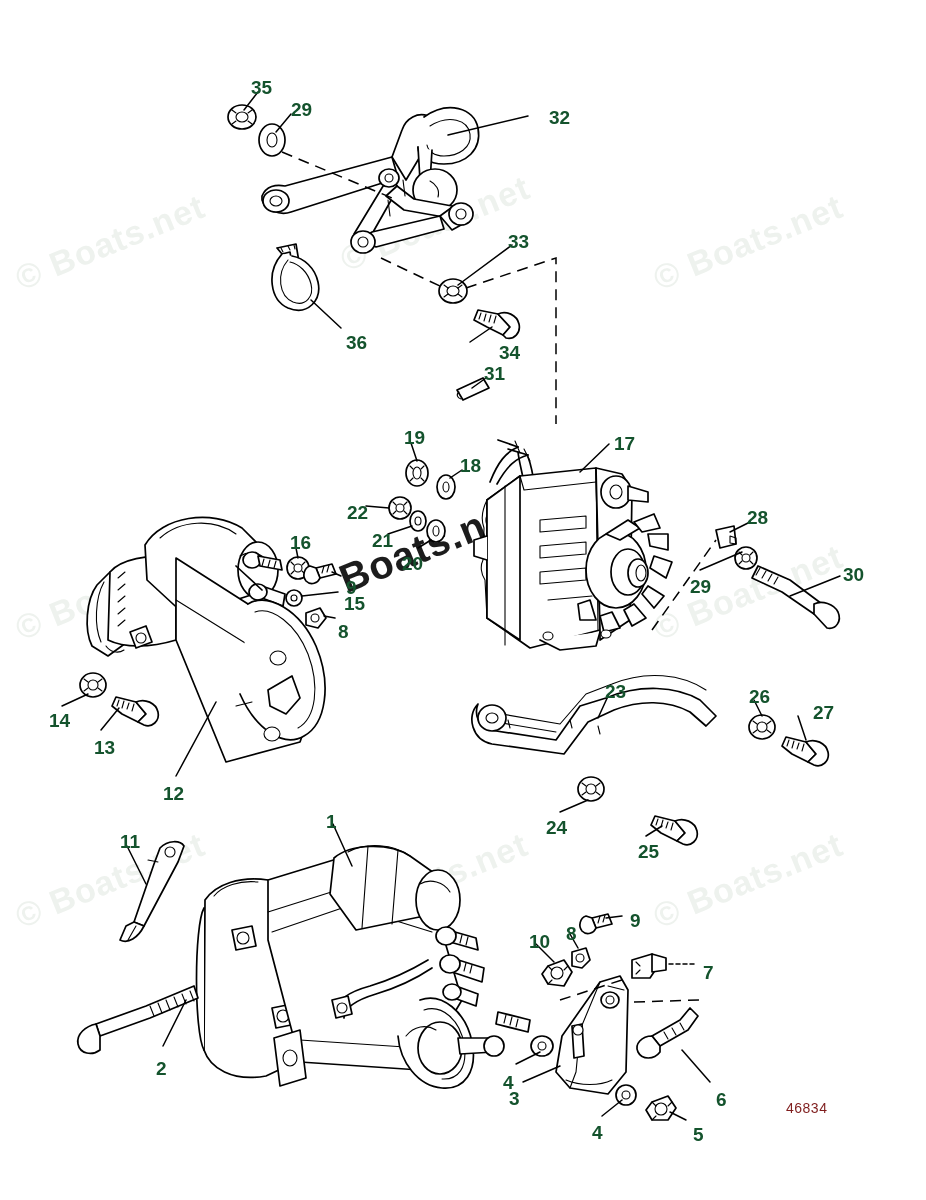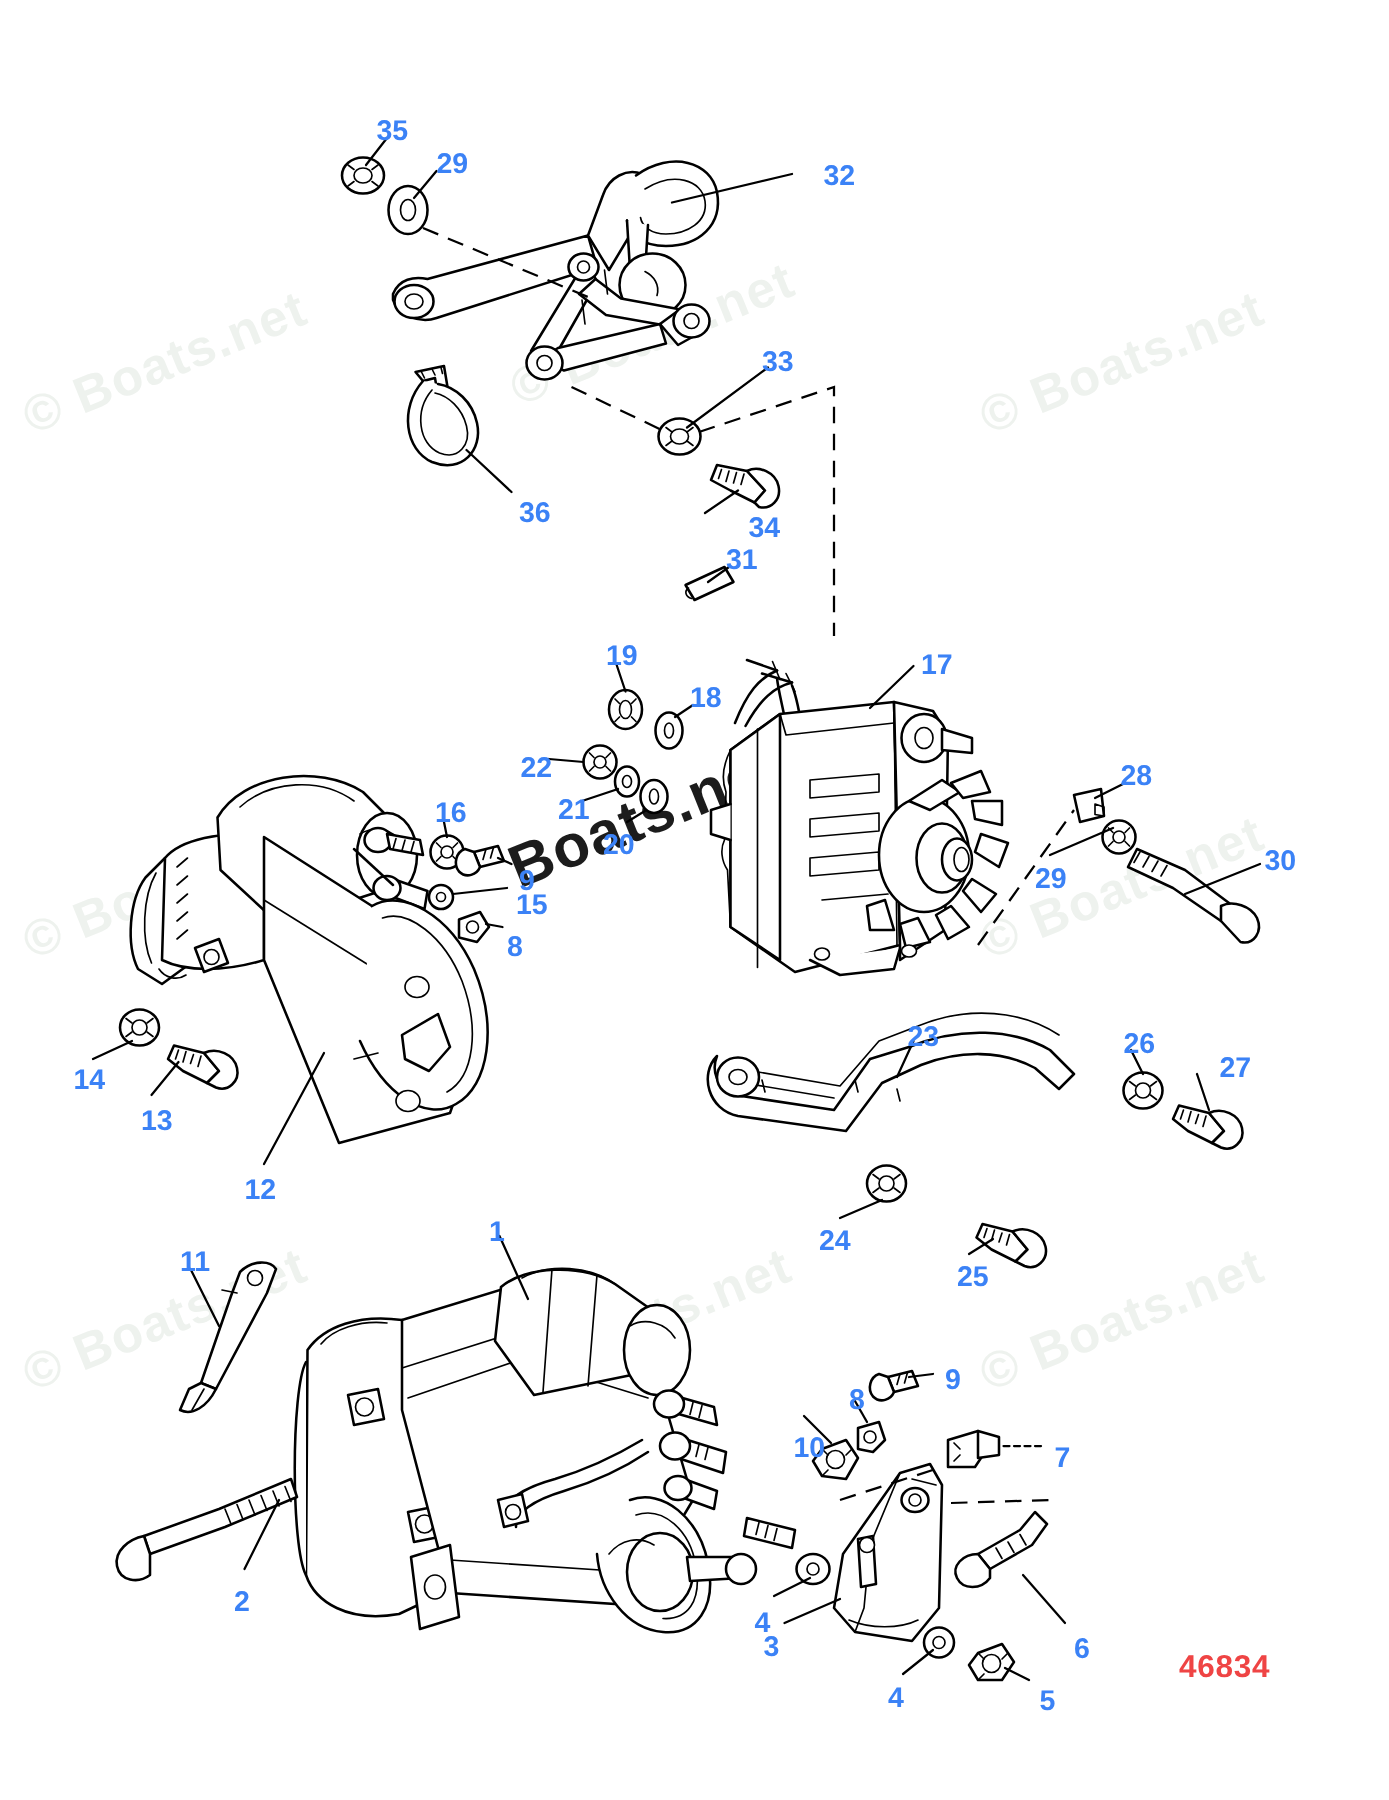--- a/index.html
+++ b/index.html
@@ -5,23 +5,23 @@
 <style>
   html,body{margin:0;padding:0;background:#ffffff;}
   body{font-family:"Liberation Sans",sans-serif;}
   #page{position:relative;width:926px;height:1200px;background:#fff;overflow:hidden;}
   #art{position:absolute;left:0;top:0;width:926px;height:1200px;}
   .wm{position:absolute;font-family:"Liberation Sans",sans-serif;font-weight:bold;
       white-space:nowrap;pointer-events:none;user-select:none;}
   .wm-light{color:#eef2ee;font-size:34px;letter-spacing:1px;}
   .wm-dark{color:#1c1c1c;font-size:40px;letter-spacing:1px;}
   .lbl{position:absolute;font-family:"Liberation Sans",sans-serif;font-weight:bold;
-       color:#3b82f6;font-size:19px;line-height:19px;}
-  .dnum{position:absolute;font-family:"Liberation Sans",sans-serif;font-weight:bold;
-        color:#ef4444;font-size:21px;letter-spacing:.5px;}
+       color:#14532d;font-size:19px;line-height:19px;}
+  .dnum{position:absolute;font-family:"Liberation Sans",sans-serif;font-weight:normal;
+        color:#7f1d1d;font-size:14px;letter-spacing:.5px;}
 </style>
 </head>
 <body>
 
 <div id="page">
 
   <div id="watermark-layer">
       <div class="wm wm-light" style="left: 10px; top: 262px; transform: rotate(-22deg); transform-origin: left top;">© Boats.net</div>
       <div class="wm wm-light" style="left: 335px; top: 243px; transform: rotate(-22deg); transform-origin: left top;">© Boats.net</div>
       <div class="wm wm-light" style="left: 648px; top: 262px; transform: rotate(-22deg); transform-origin: left top;">© Boats.net</div>
@@ -487,21 +487,21 @@
       <div class="lbl" style="left: 163px; top: 784px;">12</div>
       <div class="lbl" style="left: 605px; top: 682px;">23</div>
       <div class="lbl" style="left: 749px; top: 687px;">26</div>
       <div class="lbl" style="left: 813px; top: 703px;">27</div>
       <div class="lbl" style="left: 546px; top: 818px;">24</div>
       <div class="lbl" style="left: 638px; top: 842px;">25</div>
       <div class="lbl" style="left: 326px; top: 812px;">1</div>
       <div class="lbl" style="left: 120px; top: 832px;">11</div>
       <div class="lbl" style="left: 630px; top: 911px;">9</div>
       <div class="lbl" style="left: 566px; top: 924px;">8</div>
-      <div class="lbl" style="left: 529px; top: 956px;">10</div>
+      <div class="lbl" style="left: 529px; top: 932px;">10</div>
       <div class="lbl" style="left: 703px; top: 963px;">7</div>
       <div class="lbl" style="left: 156px; top: 1059px;">2</div>
       <div class="lbl" style="left: 503px; top: 1073px;">4</div>
       <div class="lbl" style="left: 509px; top: 1089px;">3</div>
       <div class="lbl" style="left: 716px; top: 1090px;">6</div>
       <div class="lbl" style="left: 592px; top: 1123px;">4</div>
       <div class="lbl" style="left: 693px; top: 1125px;">5</div>
     </div>
 
   <div class="dnum" style="left:786px;top:1100px;">46834</div>

